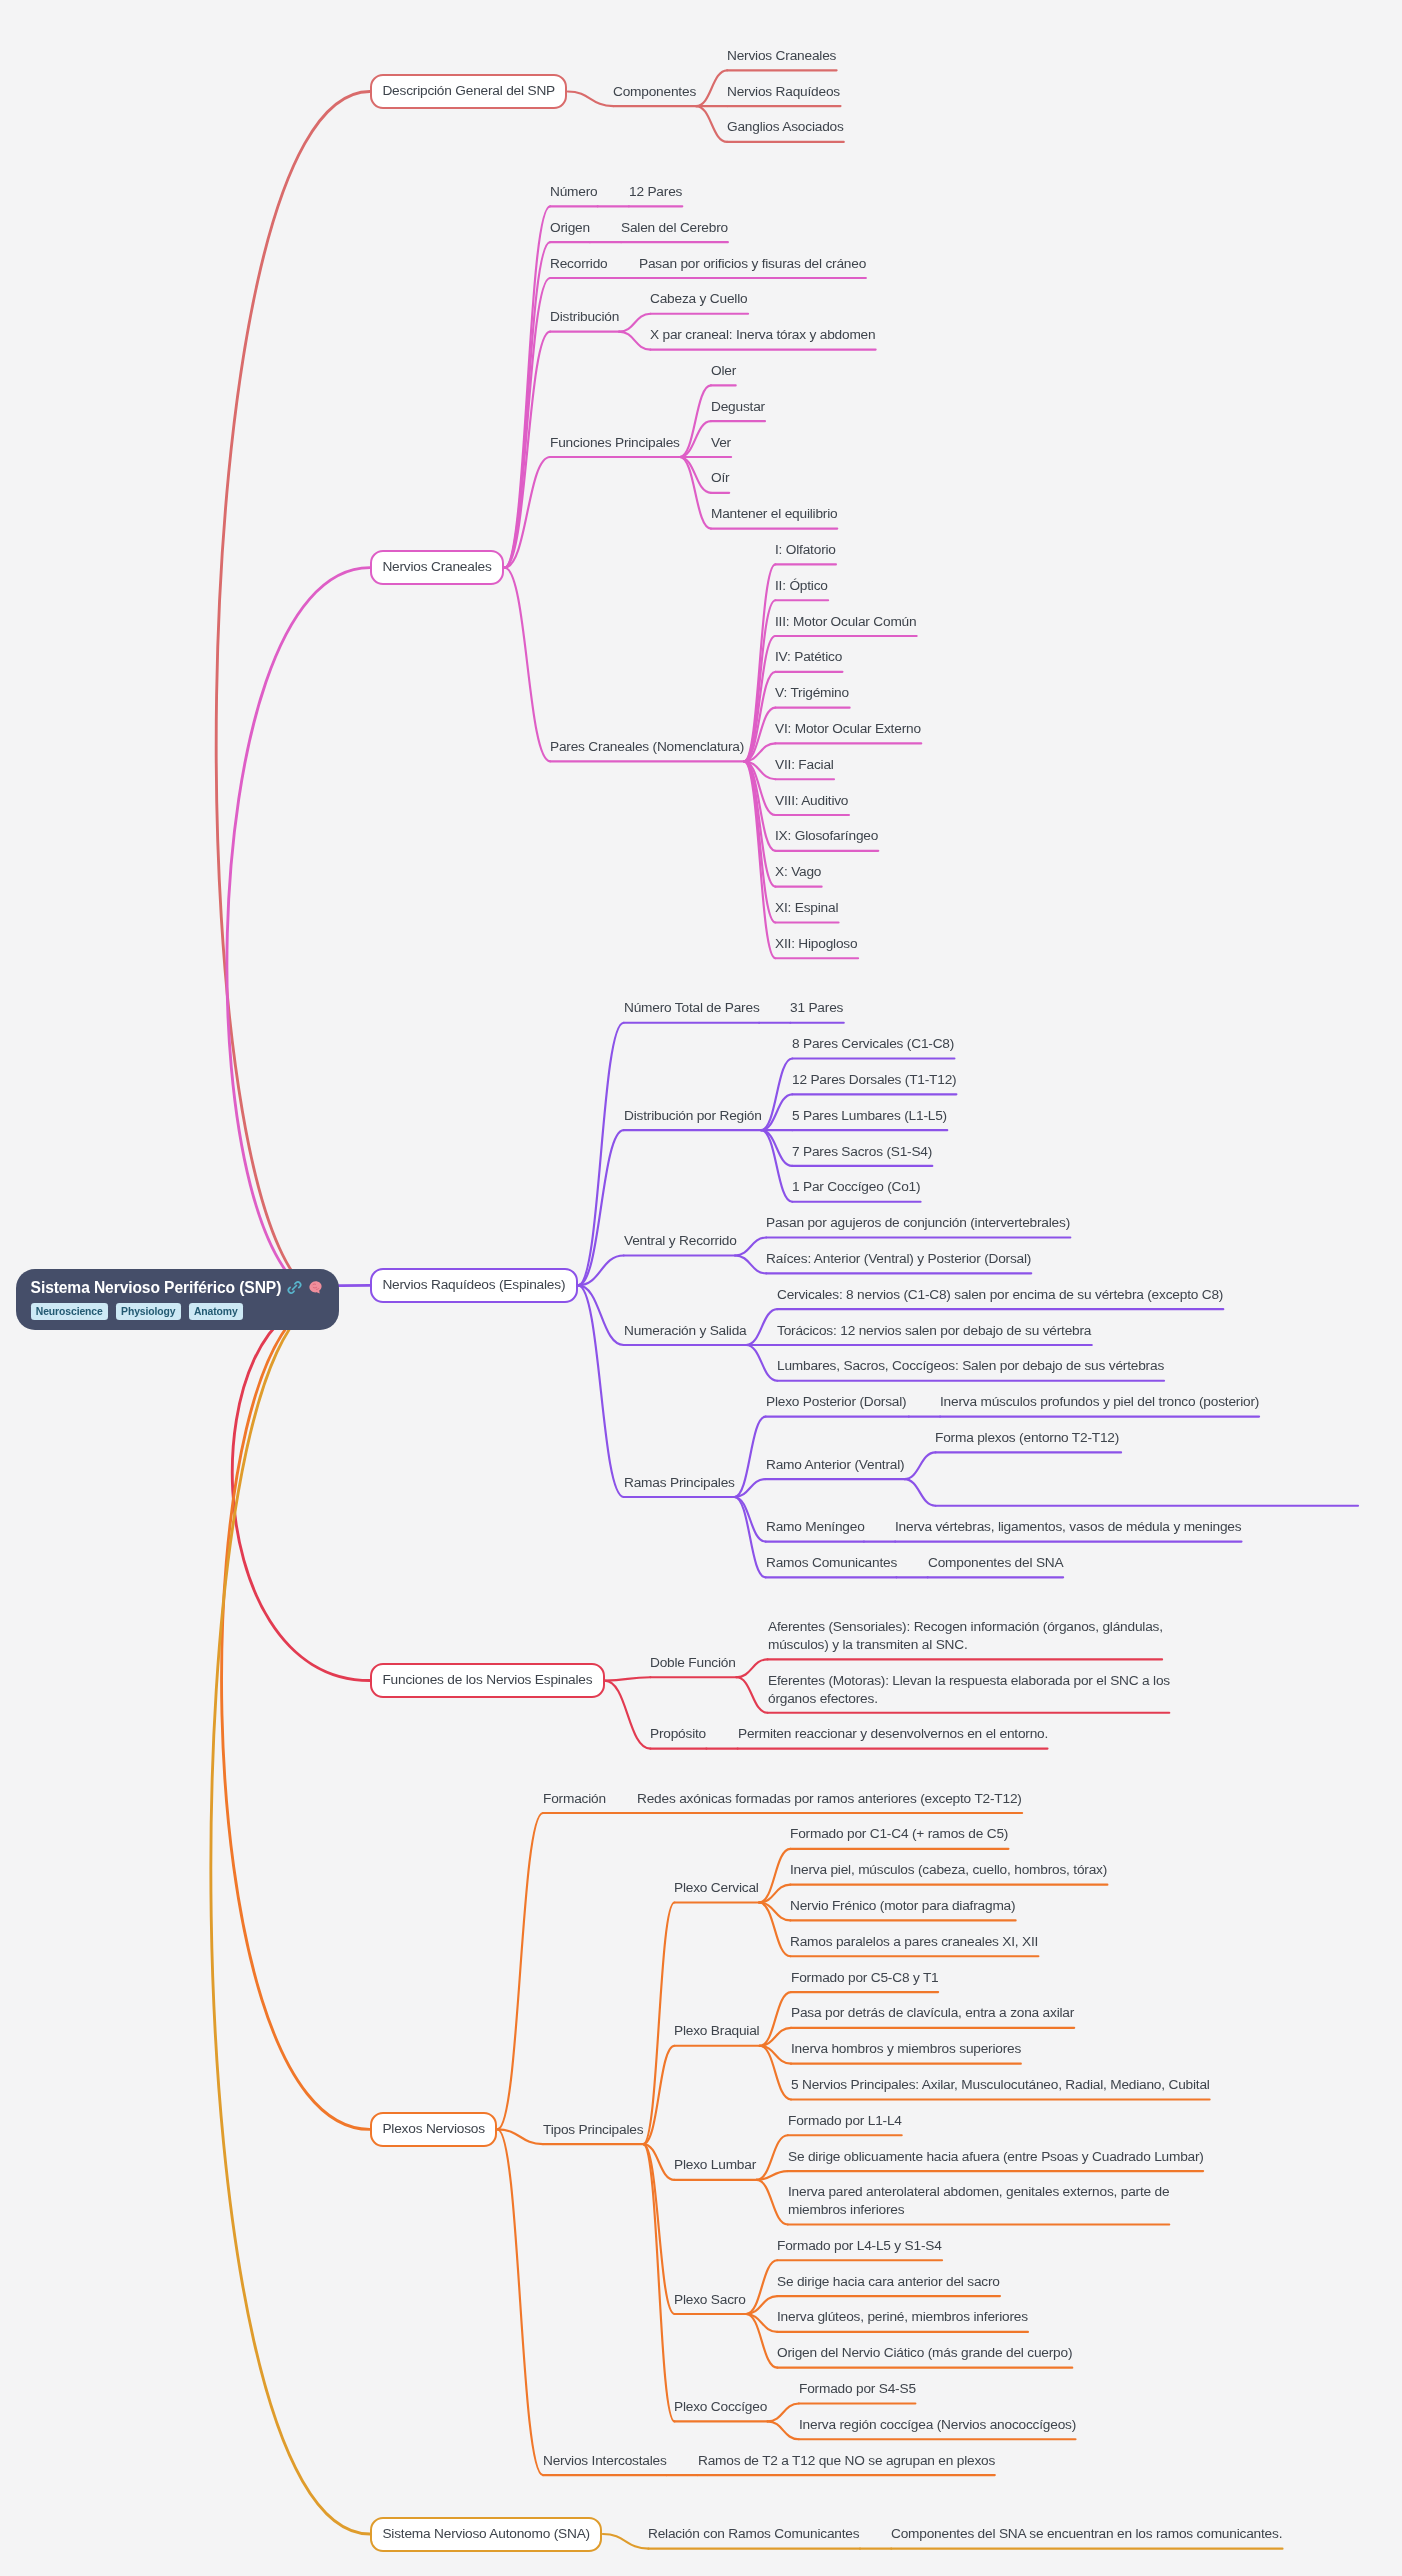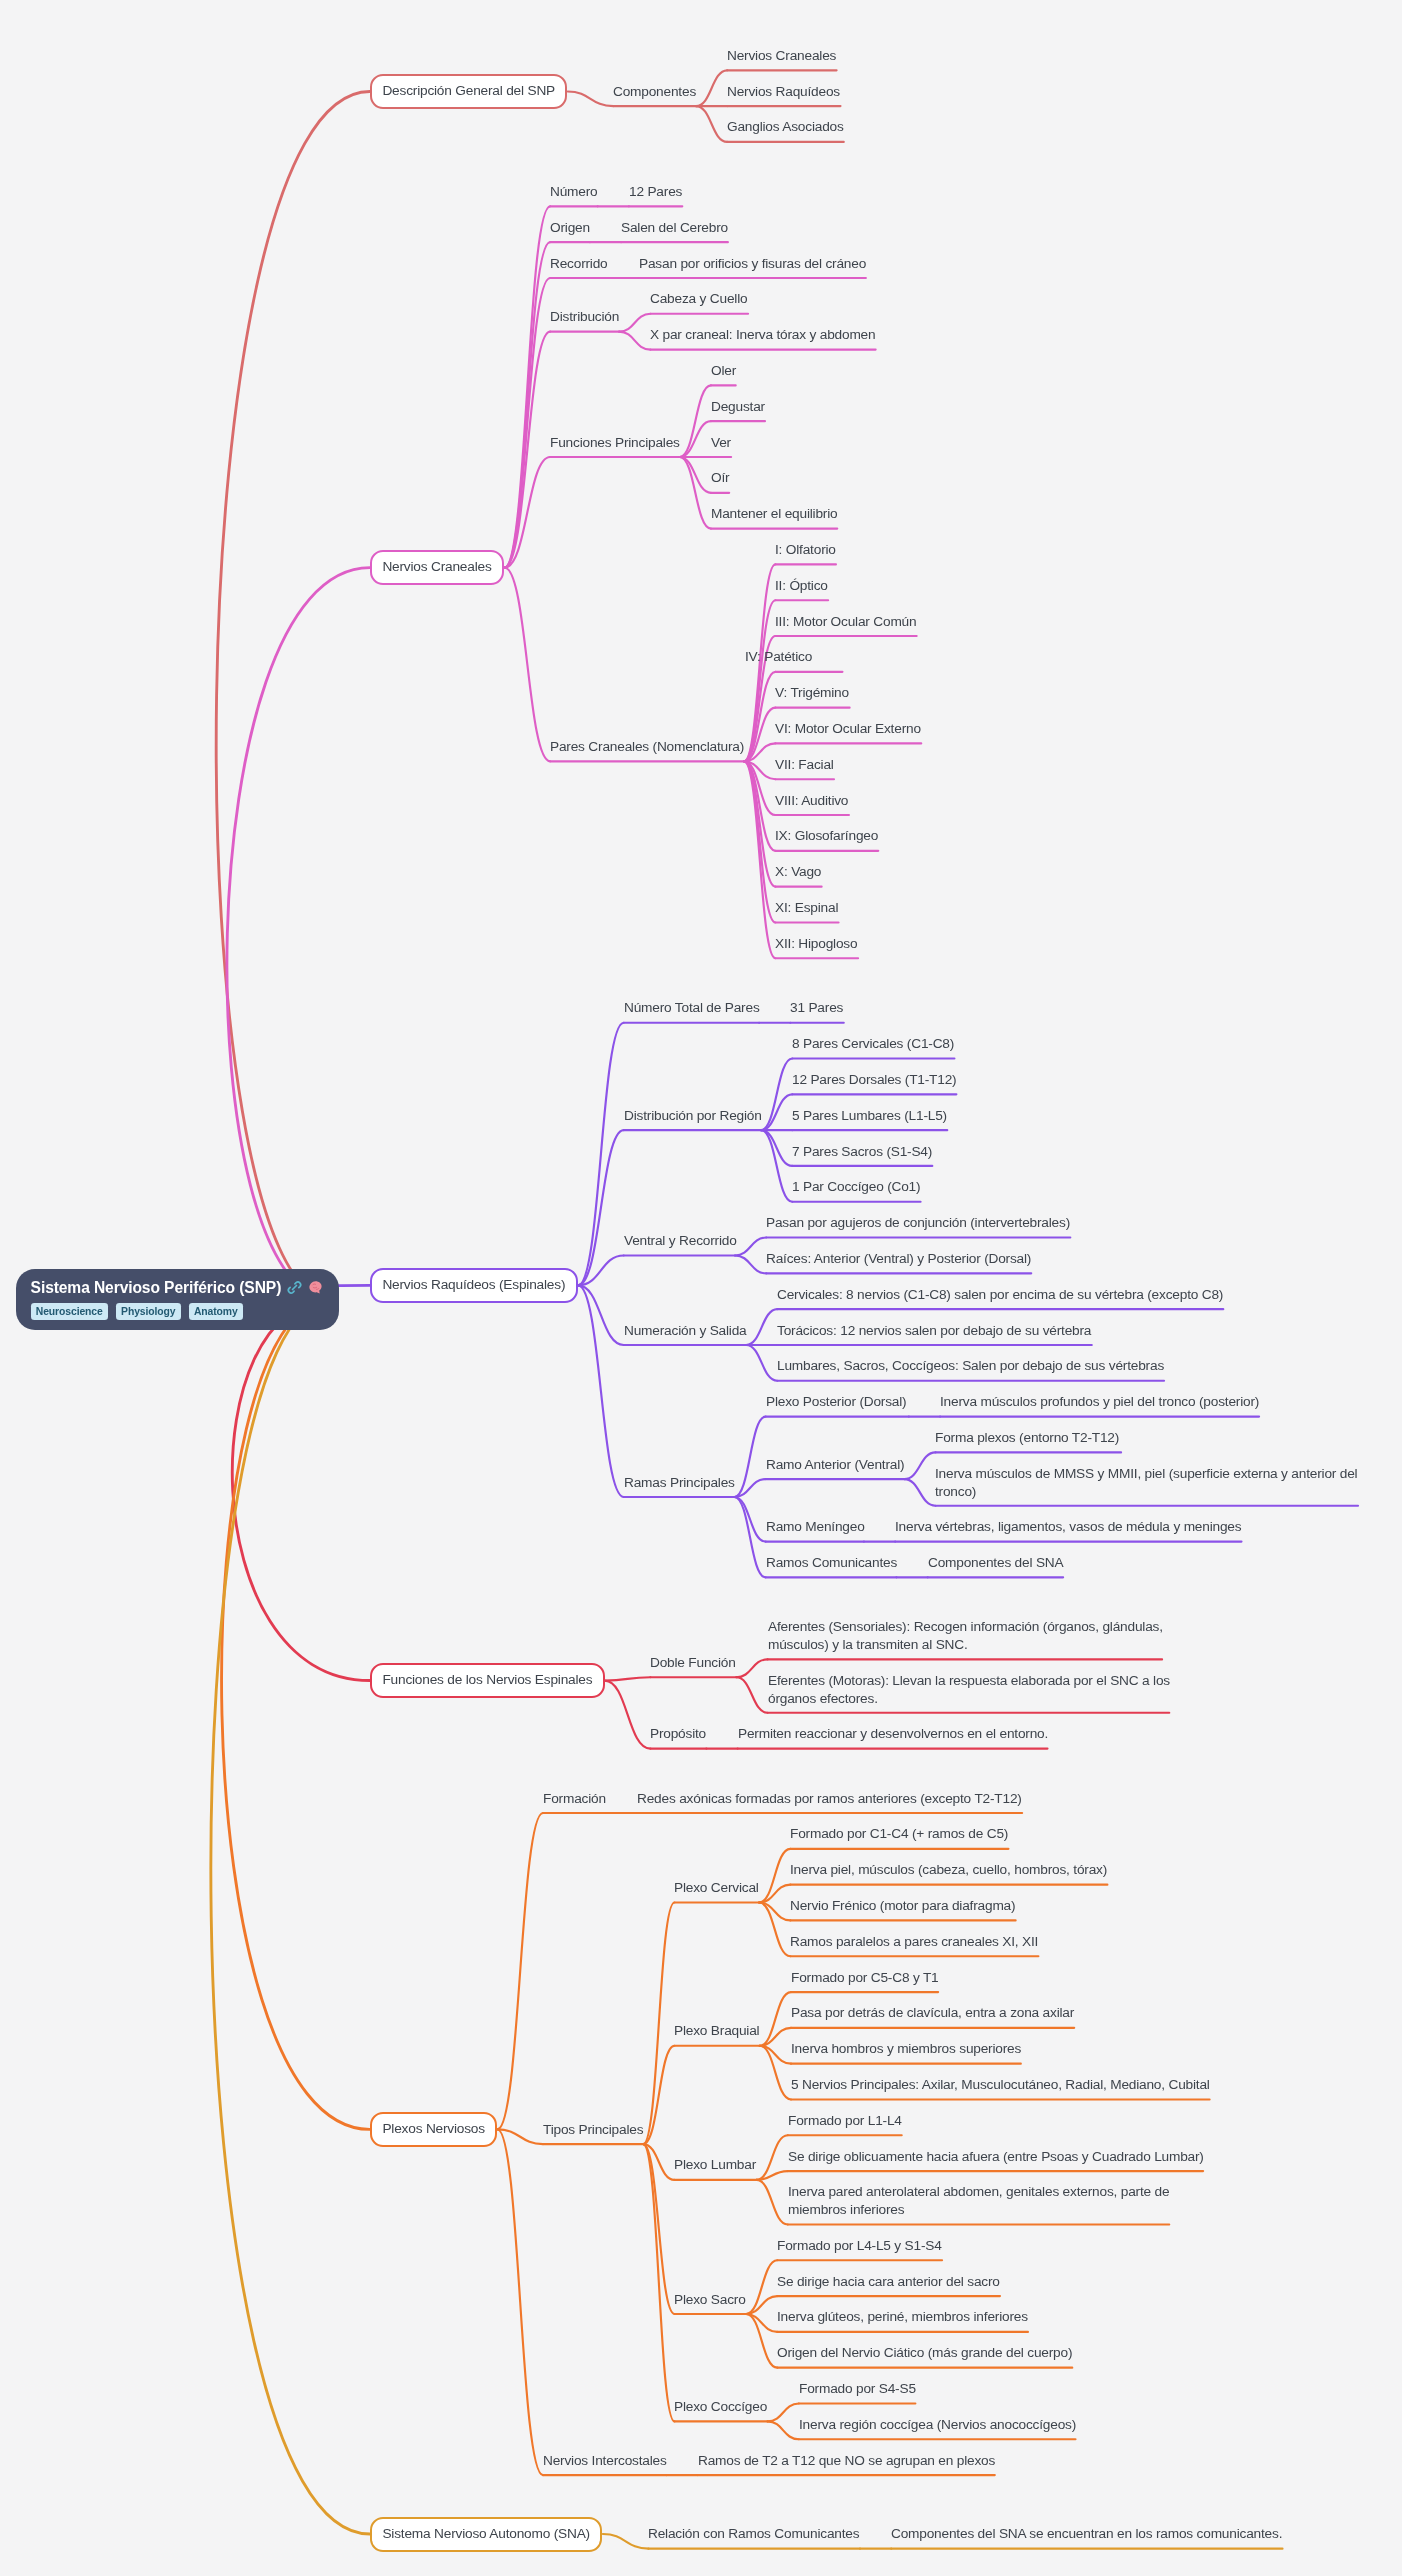--- a/index.html
+++ b/index.html
@@ -253,21 +253,21 @@
     <div class="node plain" style="left: 550px; top: 434px; visibility: visible;">Funciones Principales</div>
     <div class="node plain" style="left: 711px; top: 362px; visibility: visible;">Oler</div>
     <div class="node plain" style="left: 711px; top: 398px; visibility: visible;">Degustar</div>
     <div class="node plain" style="left: 711px; top: 434px; visibility: visible;">Ver</div>
     <div class="node plain" style="left: 711px; top: 469px; visibility: visible;">Oír</div>
     <div class="node plain" style="left: 711px; top: 505px; visibility: visible;">Mantener el equilibrio</div>
     <div class="node plain" style="left: 550px; top: 738px; visibility: visible;">Pares Craneales (Nomenclatura)</div>
     <div class="node plain" style="left: 775px; top: 541px; visibility: visible;">I: Olfatorio</div>
     <div class="node plain" style="left: 775px; top: 577px; visibility: visible;">II: Óptico</div>
     <div class="node plain" style="left: 775px; top: 613px; visibility: visible;">III: Motor Ocular Común</div>
-    <div class="node plain" style="left: 745px; top: 648px; visibility: visible;">IV: Patético</div>
+    <div class="node plain" style="left: 775px; top: 648px; visibility: visible;">IV: Patético</div>
     <div class="node plain" style="left: 775px; top: 684px; visibility: visible;">V: Trigémino</div>
     <div class="node plain" style="left: 775px; top: 720px; visibility: visible;">VI: Motor Ocular Externo</div>
     <div class="node plain" style="left: 775px; top: 756px; visibility: visible;">VII: Facial</div>
     <div class="node plain" style="left: 775px; top: 792px; visibility: visible;">VIII: Auditivo</div>
     <div class="node plain" style="left: 775px; top: 827px; visibility: visible;">IX: Glosofaríngeo</div>
     <div class="node plain" style="left: 775px; top: 863px; visibility: visible;">X: Vago</div>
     <div class="node plain" style="left: 775px; top: 899px; visibility: visible;">XI: Espinal</div>
     <div class="node plain" style="left: 775px; top: 935px; visibility: visible;">XII: Hipogloso</div>
     <div class="node pill" style="border-color: rgb(139, 82, 232); left: 370px; top: 1268px; visibility: visible;">Nervios Raquídeos (Espinales)</div>
     <div class="node plain" style="left: 624px; top: 999px; visibility: visible;">Número Total de Pares</div>
@@ -283,22 +283,20 @@
     <div class="node plain" style="left: 766px; top: 1250px; visibility: visible;">Raíces: Anterior (Ventral) y Posterior (Dorsal)</div>
     <div class="node plain" style="left: 624px; top: 1322px; visibility: visible;">Numeración y Salida</div>
     <div class="node plain" style="left: 777px; top: 1286px; visibility: visible;">Cervicales: 8 nervios (C1-C8) salen por encima de su vértebra (excepto C8)</div>
     <div class="node plain" style="left: 777px; top: 1322px; visibility: visible;">Torácicos: 12 nervios salen por debajo de su vértebra</div>
     <div class="node plain" style="left: 777px; top: 1357px; visibility: visible;">Lumbares, Sacros, Coccígeos: Salen por debajo de sus vértebras</div>
     <div class="node plain" style="left: 624px; top: 1474px; visibility: visible;">Ramas Principales</div>
     <div class="node plain" style="left: 766px; top: 1393px; visibility: visible;">Plexo Posterior (Dorsal)</div>
     <div class="node plain" style="left: 940px; top: 1393px; visibility: visible;">Inerva músculos profundos y piel del tronco (posterior)</div>
     <div class="node plain" style="left: 766px; top: 1456px; visibility: visible;">Ramo Anterior (Ventral)</div>
     <div class="node plain" style="left: 935px; top: 1429px; visibility: visible;">Forma plexos (entorno T2-T12)</div>
-    <div class="node plain" style="left: 935px; top: 1465px; visibility: visible;">Inerva músculos de MMSS y MMII, piel (superficie externa y anterior del
-tronco)</div>
     <div class="node plain" style="left: 766px; top: 1518px; visibility: visible;">Ramo Meníngeo</div>
     <div class="node plain" style="left: 895px; top: 1518px; visibility: visible;">Inerva vértebras, ligamentos, vasos de médula y meninges</div>
     <div class="node plain" style="left: 766px; top: 1554px; visibility: visible;">Ramos Comunicantes</div>
     <div class="node plain" style="left: 928px; top: 1554px; visibility: visible;">Componentes del SNA</div>
     <div class="node pill" style="border-color: rgb(226, 59, 81); left: 370px; top: 1663px; visibility: visible;">Funciones de los Nervios Espinales</div>
     <div class="node plain" style="left: 650px; top: 1654px; visibility: visible;">Doble Función</div>
     <div class="node plain" style="left: 768px; top: 1618px; visibility: visible;">Aferentes (Sensoriales): Recogen información (órganos, glándulas,
 músculos) y la transmiten al SNC.</div>
     <div class="node plain" style="left: 768px; top: 1672px; visibility: visible;">Eferentes (Motoras): Llevan la respuesta elaborada por el SNC a los
 órganos efectores.</div>

